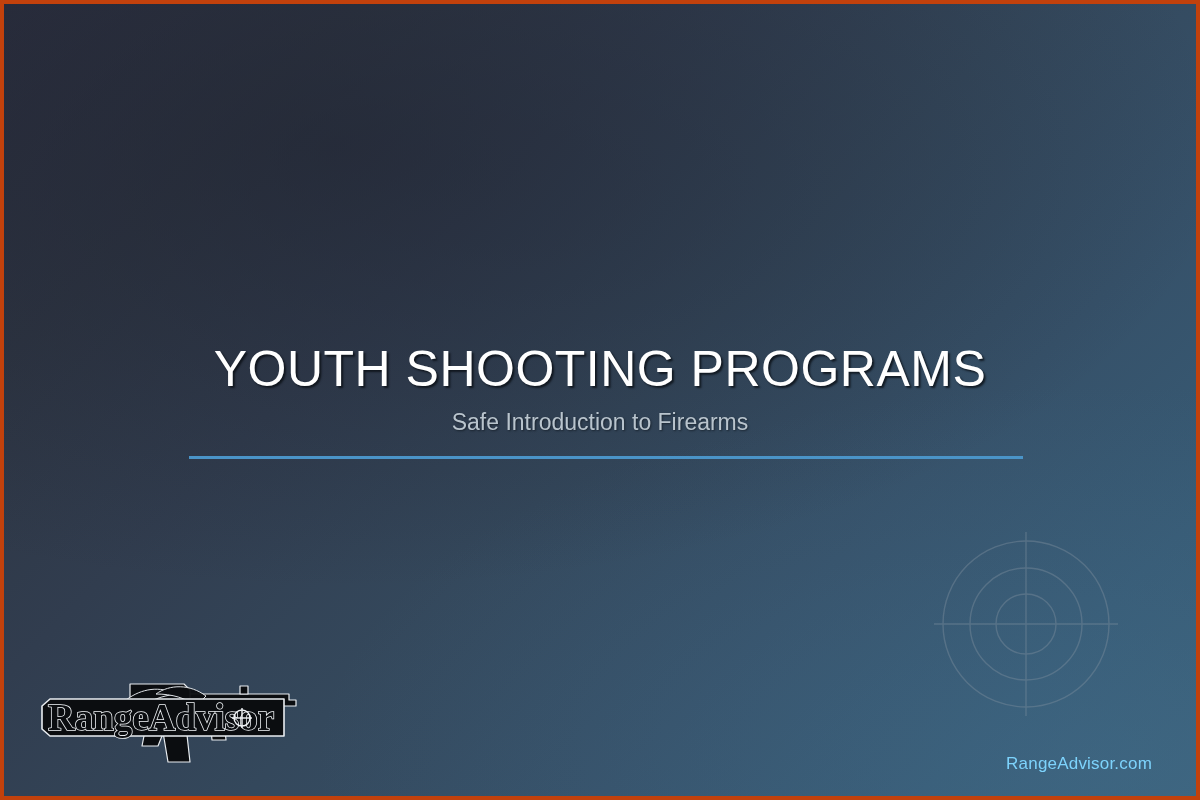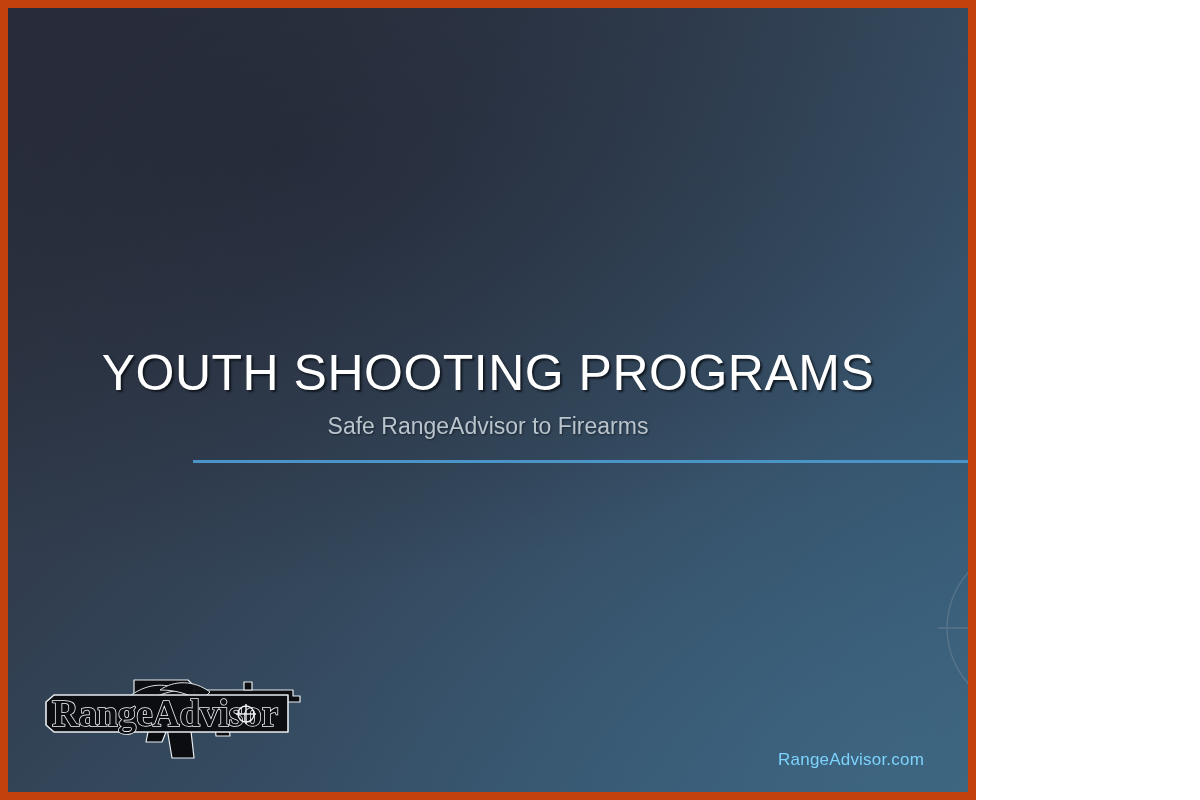--- a/index.html
+++ b/index.html
@@ -9,24 +9,24 @@
   }
   body {
     width: 1200px;
     height: 800px;
     overflow: hidden;
     font-family: "Liberation Sans", sans-serif;
   }
 
   #slide {
     position: relative;
-    width: 976px;
+    width: 1200px;
     height: 800px;
     box-sizing: border-box;
-    border: 8px solid #c2410c;
+    border: 4px solid #c2410c;
     background: #2f3a4c;
     overflow: hidden;
   }
 
   
   #bg-gradient {
     position: absolute;
     inset: 0;
     background:
       linear-gradient(135deg,
@@ -132,21 +132,21 @@
         <circle cx="100" cy="100" r="56"></circle>
         <circle cx="100" cy="100" r="83"></circle>
         <line x1="100" y1="8" x2="100" y2="192"></line>
         <line x1="8" y1="100" x2="192" y2="100"></line>
       </g>
     </svg>
   </div>
 
   <div id="title-block">
     <h1 id="slide-title">YOUTH SHOOTING PROGRAMS</h1>
-    <p id="slide-subtitle">Safe RangeAdvisor to Firearms</p>
+    <p id="slide-subtitle">Safe Introduction to Firearms</p>
   </div>
   <div id="title-divider"></div>
 
   <div id="footer-site">RangeAdvisor.com</div>
 
   <div id="brand-logo">
     <svg width="278" height="98" viewBox="0 0 278 98" aria-hidden="true">
       <defs>
         <clipPath id="logoclip">
             <rect x="0" y="0" width="278" height="98"></rect>

